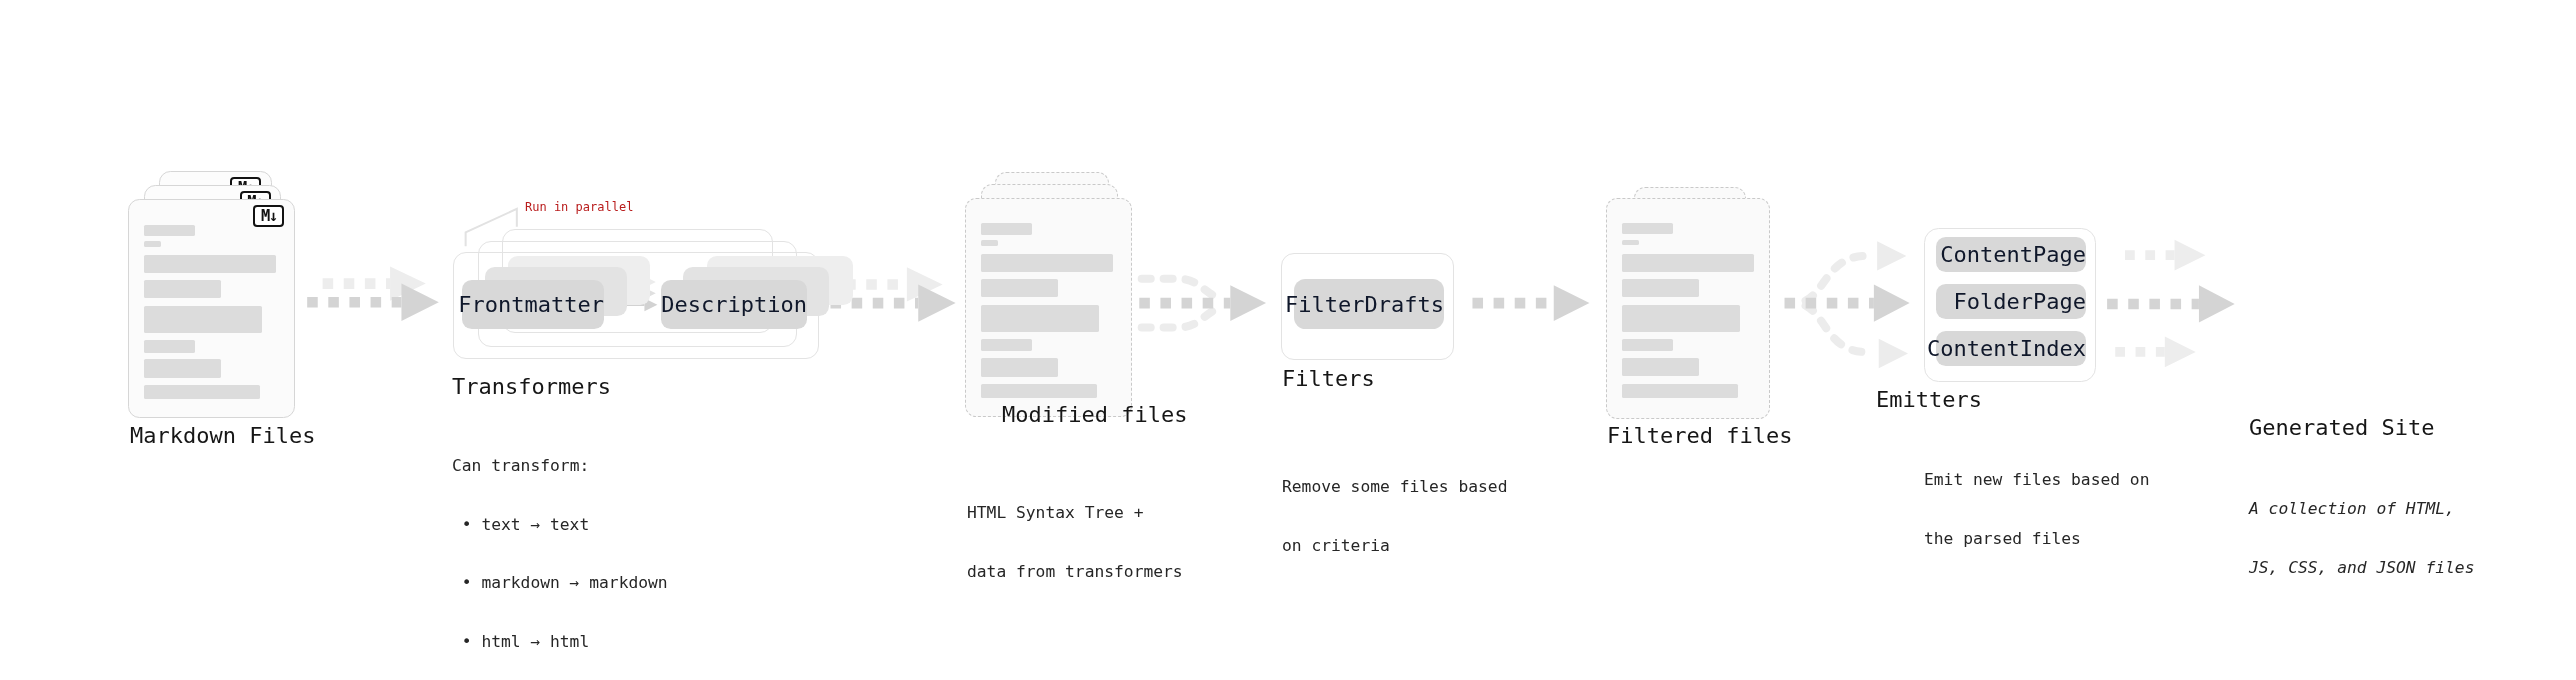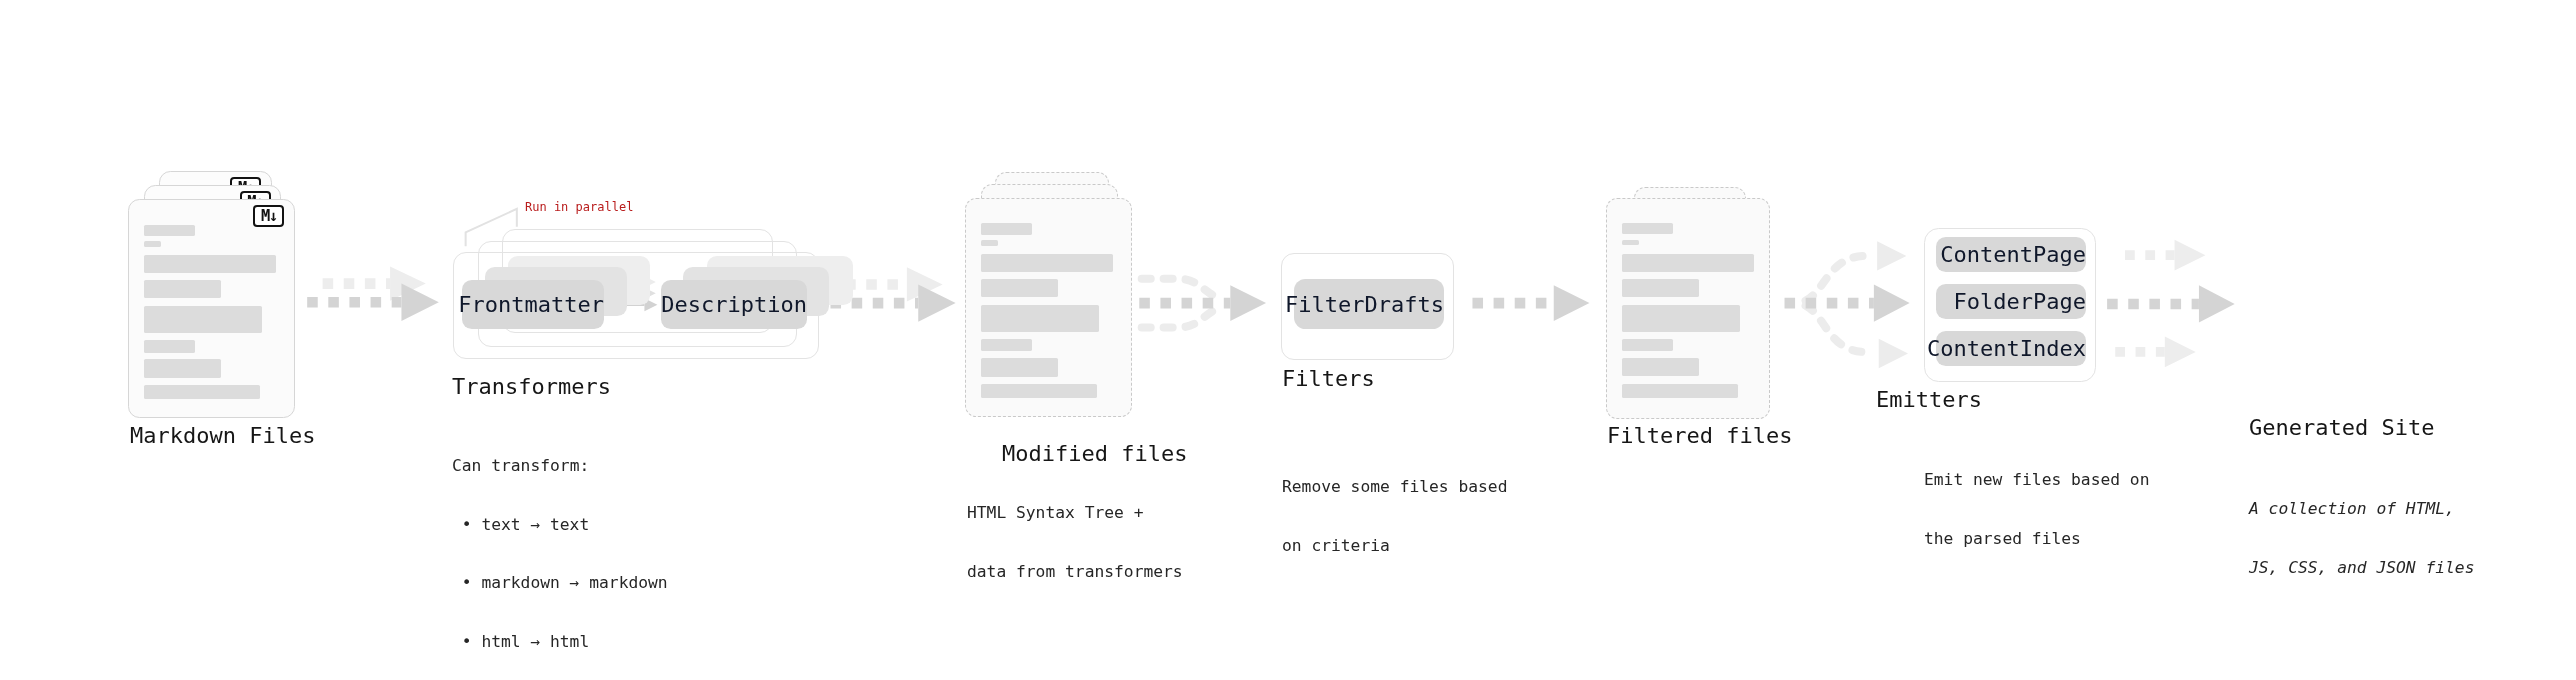--- a/index.html
+++ b/index.html
@@ -170,21 +170,21 @@
           <i style="top:41px;width:17px;height:5.7px"></i>
         <i style="top:55px;width:132px;height:18px"></i>
           <i style="top:80px;width:77px;height:18px"></i>
         <i style="top:106px;width:118px;height:27px"></i>
           <i style="top:140px;width:51px;height:12.2px"></i>
         <i style="top:159px;width:77px;height:18.7px"></i>
           <i style="top:185px;width:116px;height:14px"></i>
       </div>
     </div>
   </div>
-  <div class="title" style="left:967px;top:442px;padding-left:35px;">Modified files</div>
+  <div class="title" style="left:967px;top:403px;padding-left:35px;">Modified files</div>
   <div class="caption" style="left:967px;top:464px;">
     <div>HTML Syntax Tree +</div>
     <div>data from transformers</div>
   </div>
 
   <div class="obox filled" style="left:1281px;top:253px;width:173px;height:107px;"></div>
   <div class="pill" style="left:1294px;top:279px;width:150px;height:50px;border-radius:11.4px;">
     <span>FilterDrafts</span>
   </div>
   <div class="title" style="left:1282px;top:367px;">Filters</div>

